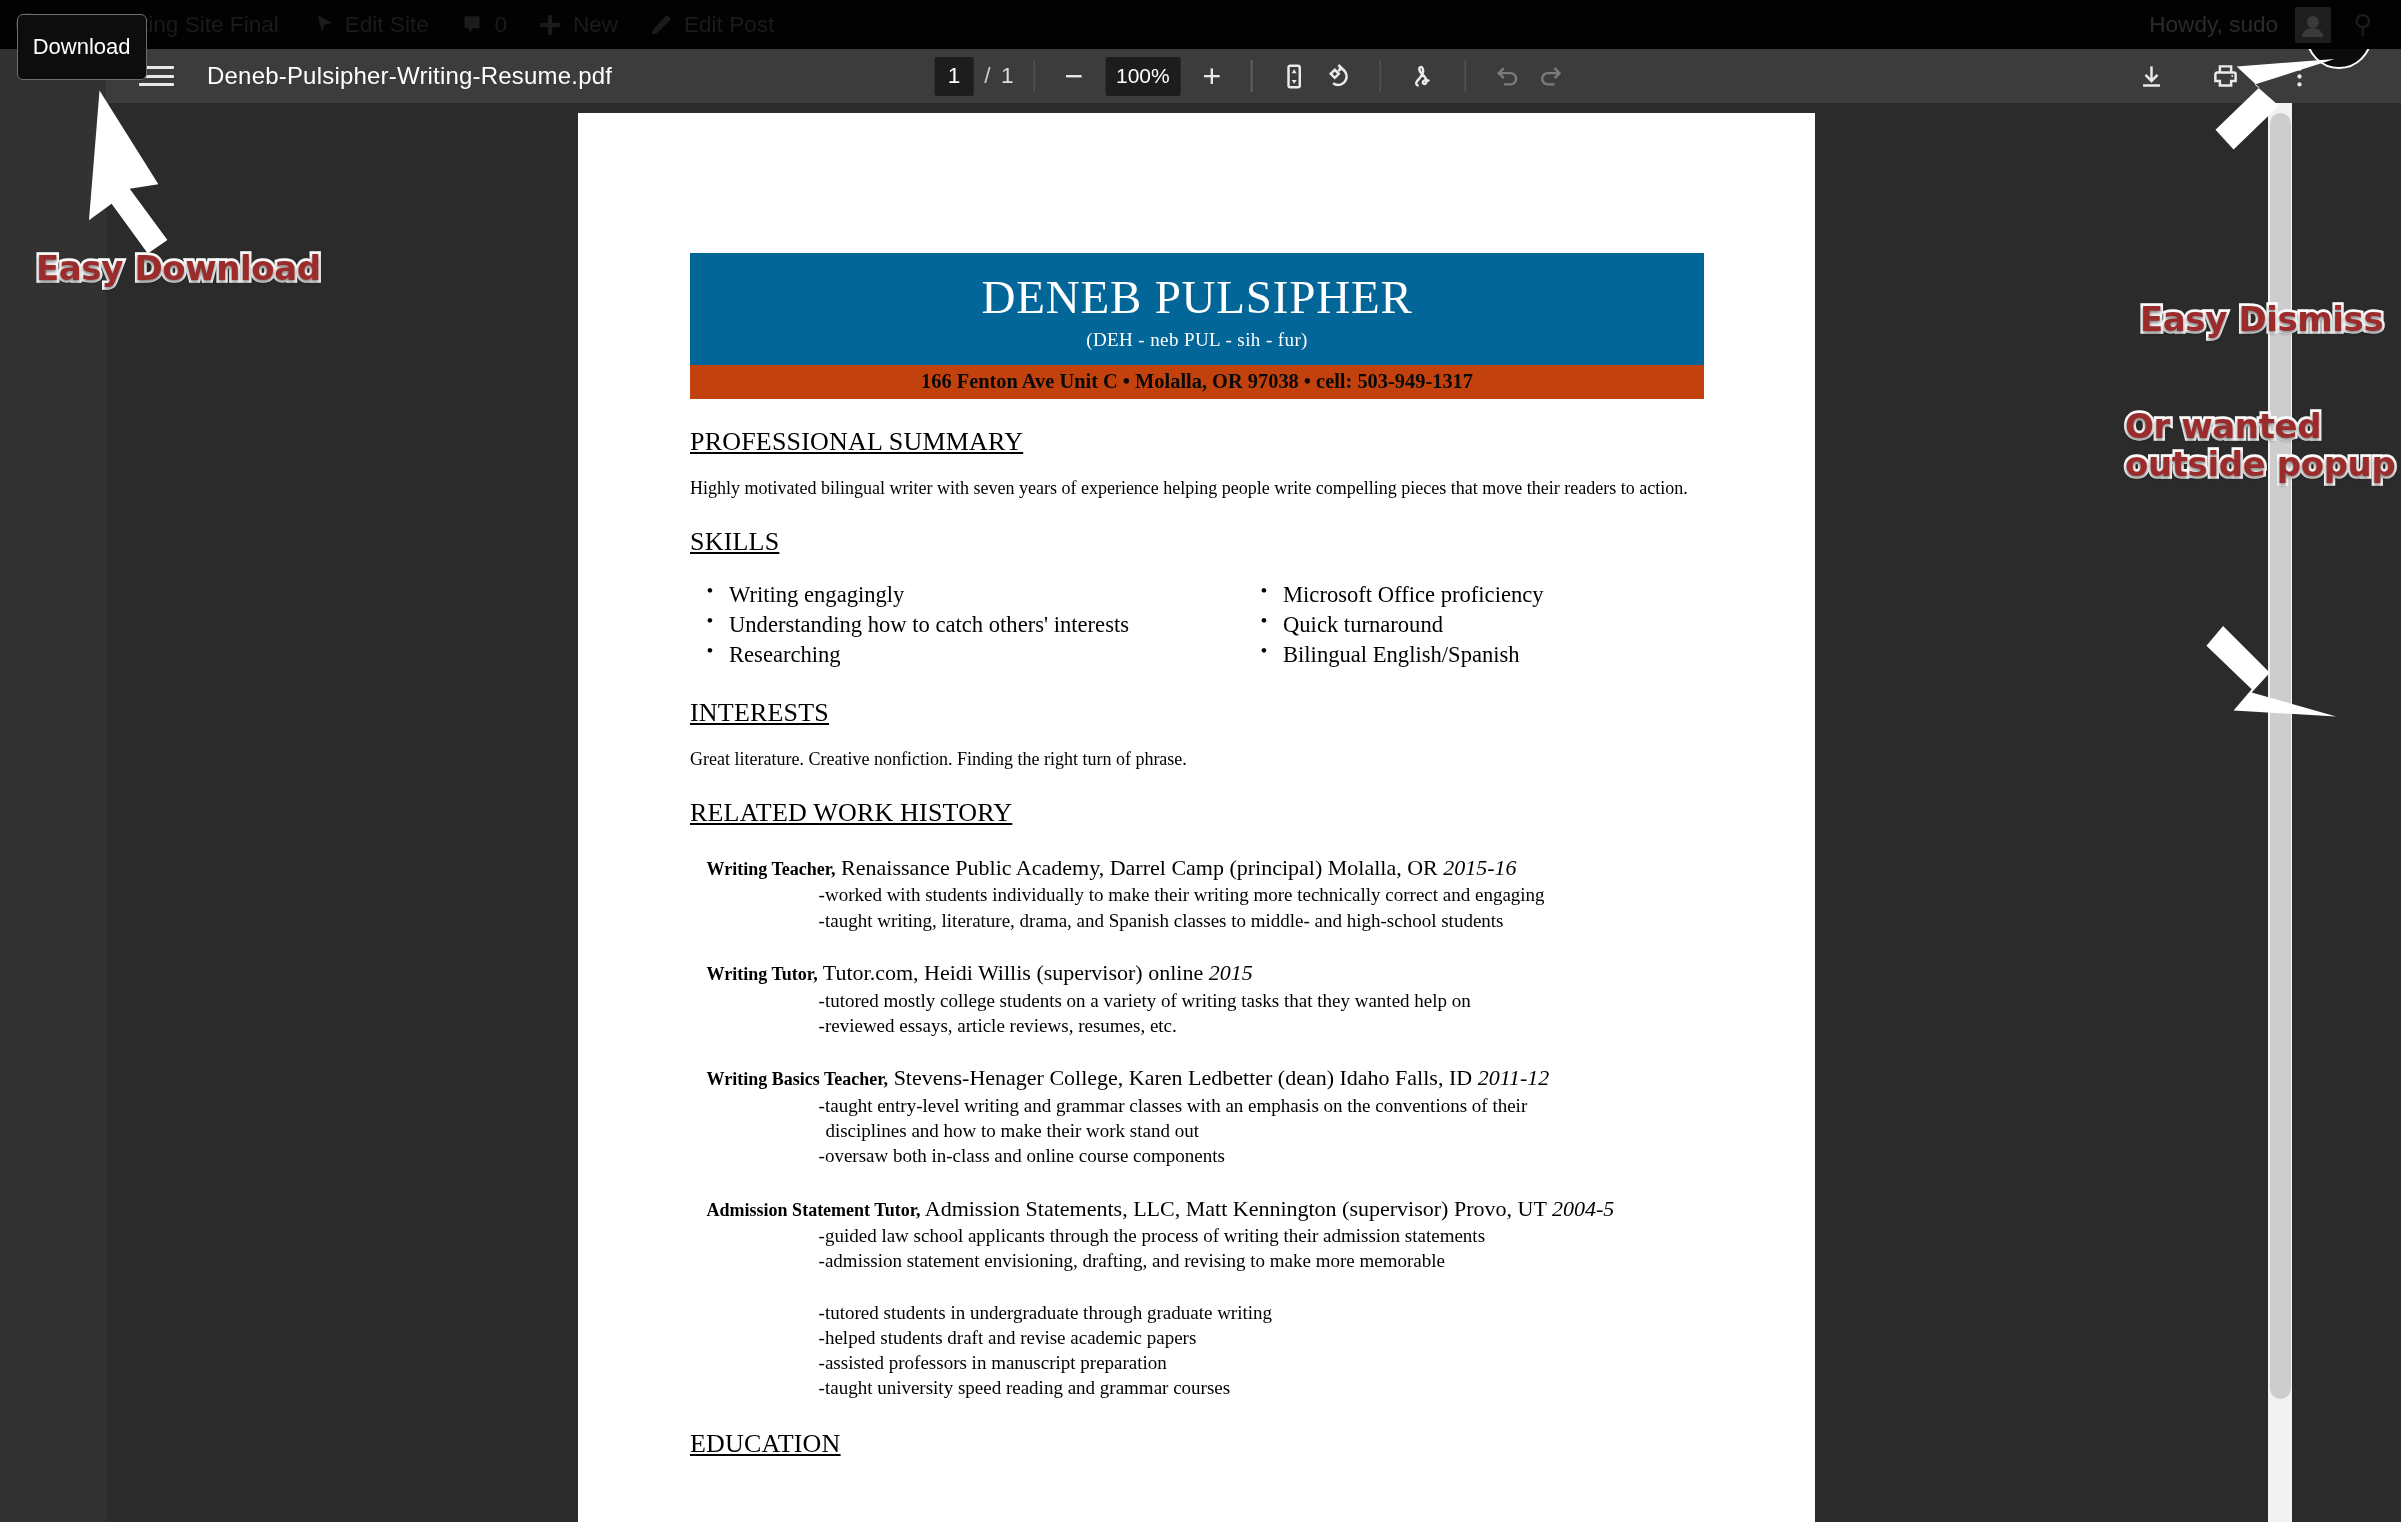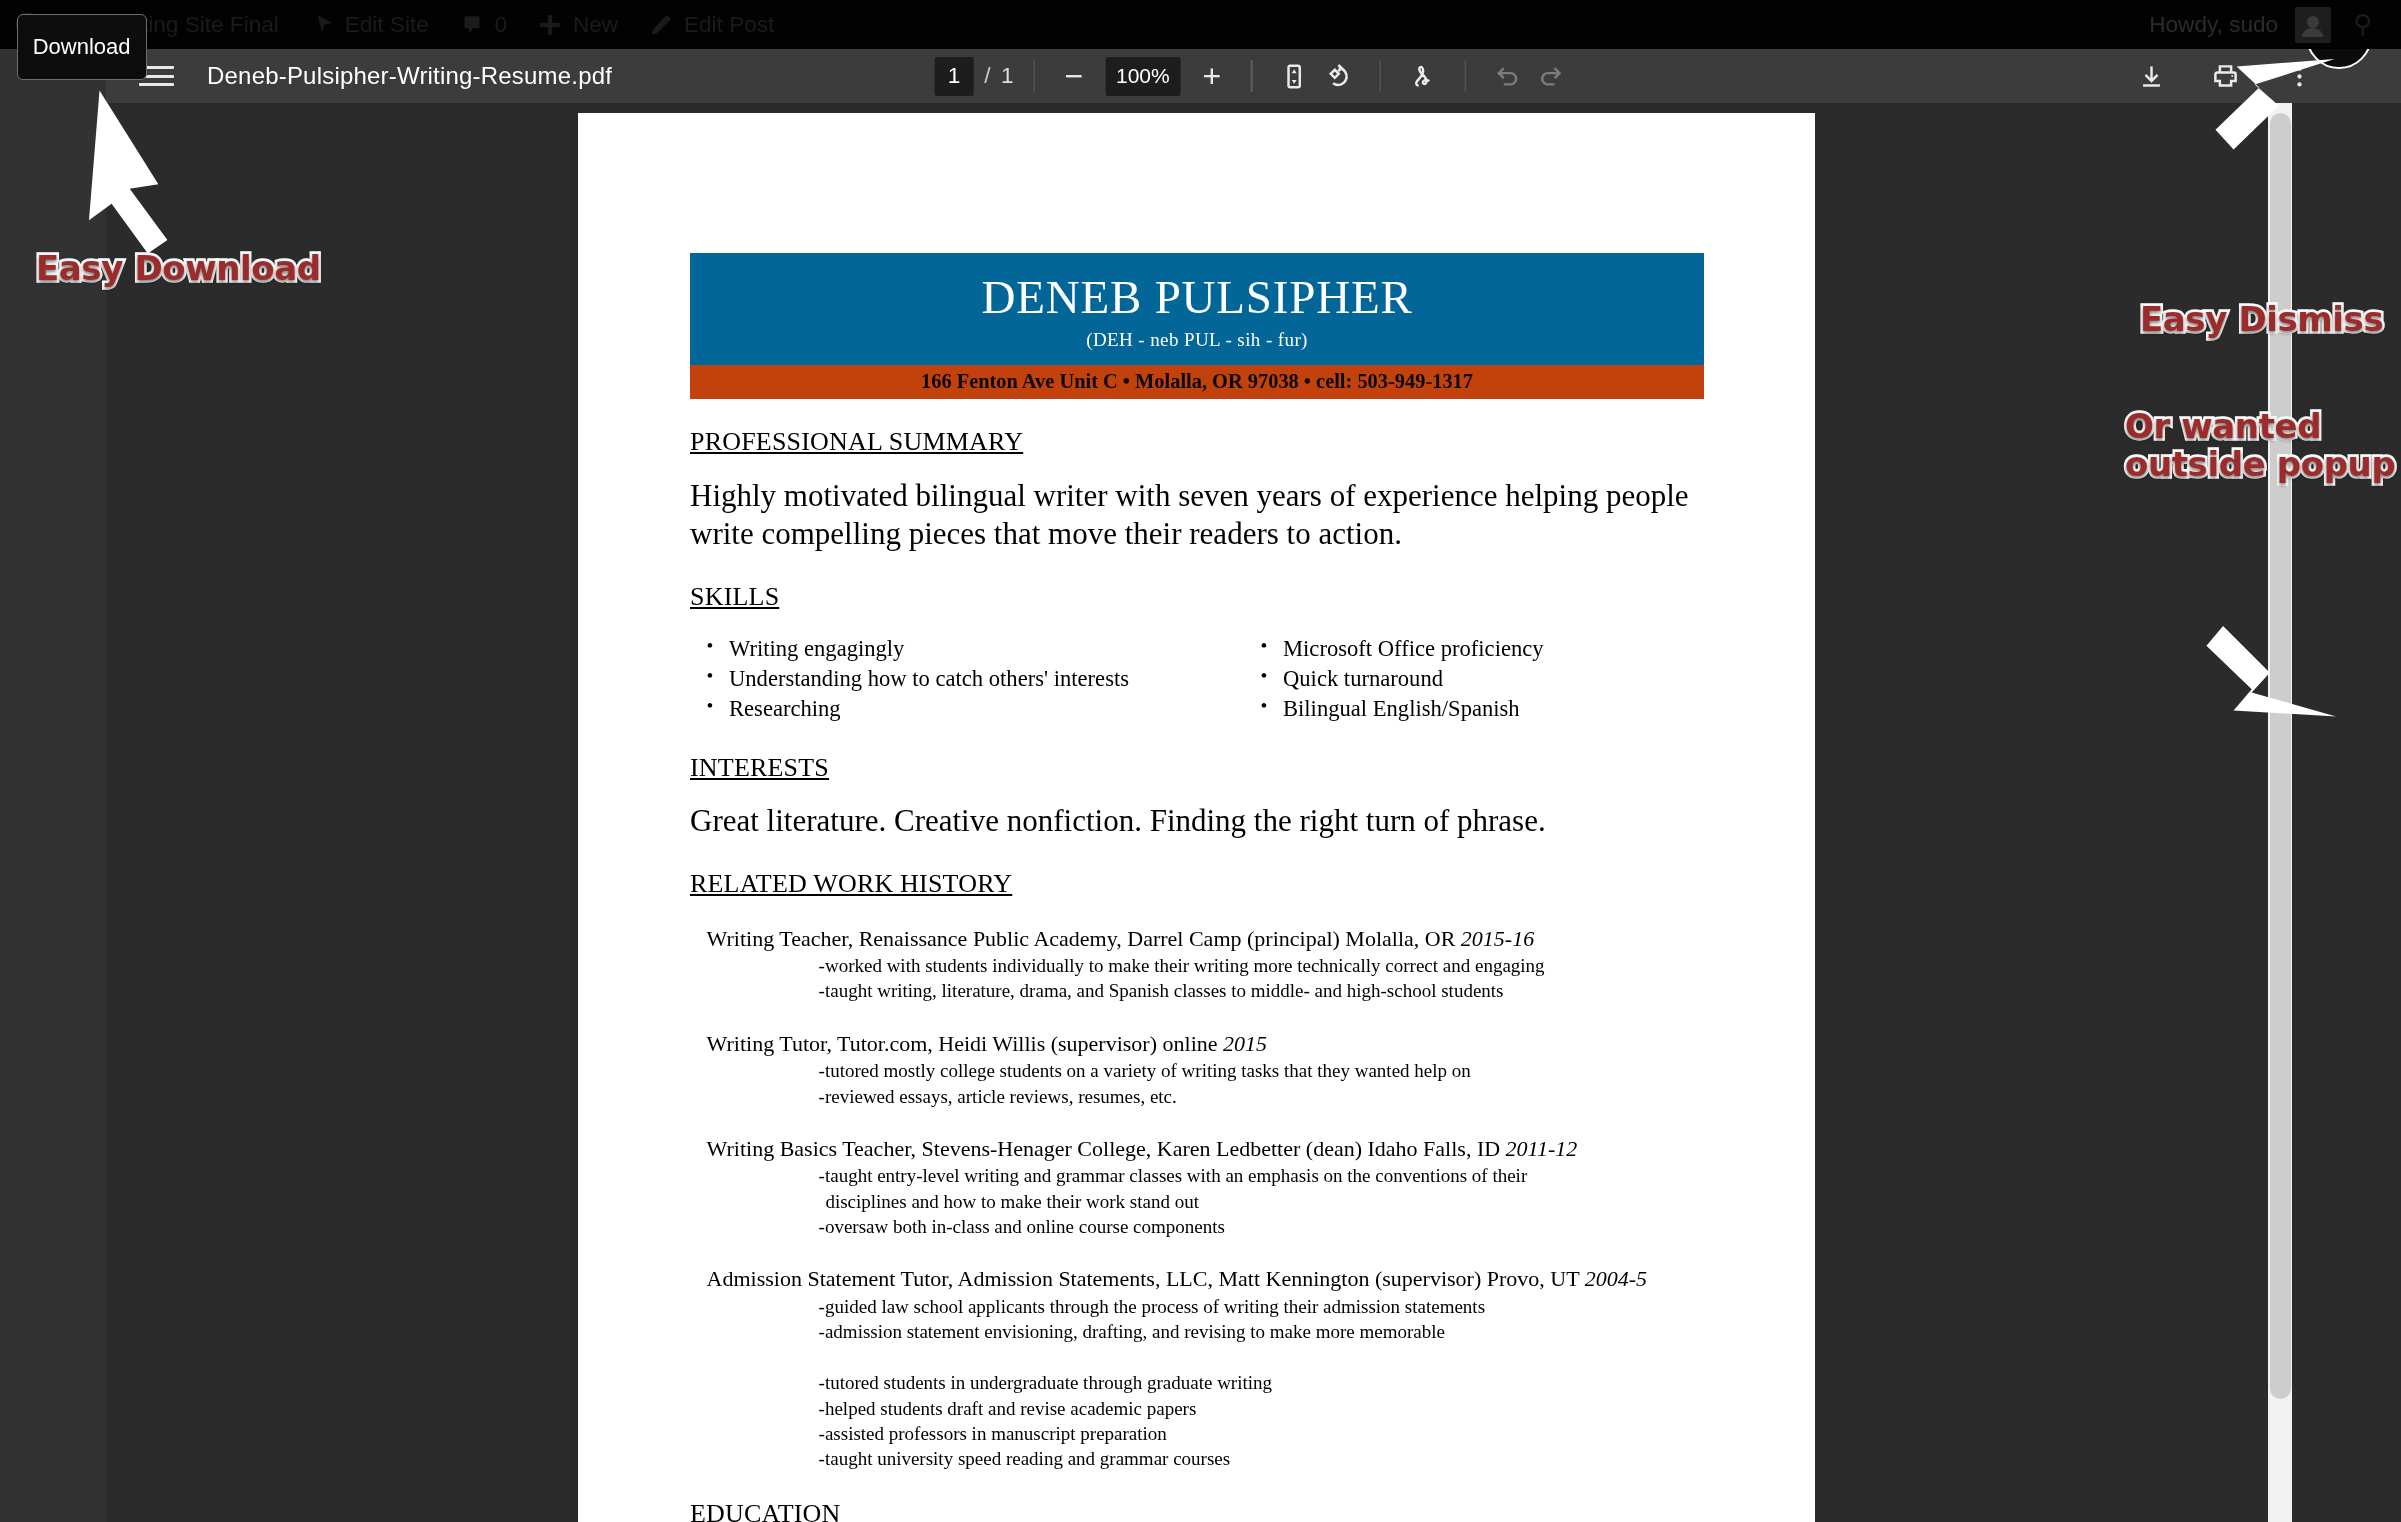--- a/index.html
+++ b/index.html
@@ -88,31 +88,31 @@
   .rhead{ background:#036699; padding:19.6px 0 13.6px; text-align:center; }
   .rhead .name{
     color:#fff; font-size:47px; letter-spacing:0.8px; line-height:1.05;
     font-family:"Liberation Serif", serif;
   }
   .rhead .phon{ color:#fff; font-size:19px; margin-top:7.5px; letter-spacing:0.4px;}
   .rband{ background:#c2410c; text-align:center; padding:4.5px 0 6.8px; }
   .rband span{ font-size:20.4px; color:#0a0a0a; font-weight:bold; }
 
   .sec-h{ font-size:26px; margin-top:28px; letter-spacing:0.2px;text-decoration:underline; }
-  .sec-p{ font-size:31px; line-height:1.24; margin-top:19.6px; }
+  .sec-p{ font-size:18px; line-height:1.24; margin-top:19.6px; }
 
   .skills{ margin-top:22.6px; display:flex; }
   .skills ul{ list-style:none; }
   .skills .col1{ width:554px; }
   .skills li{ font-size:22.6px; line-height:1.33; position:relative; padding-left:39px; }
   .skills li:before{ content:"\2022"; position:absolute; left:16.6px; top:-1.5px; font-size:19.6px; }
 
   .job{ margin-top:26px; padding-left:16.6px; }
   .job .ttl{ font-size:22px; line-height:1.3; }
-  .job .ttl b{ font-weight:normal; font-size:22px; }
+  .job .ttl b{ font-weight:bold; font-size:18px; }
   .job .ttl i{ font-style:italic; }
   .job .bul{ margin-left:112px; }
   .job .bul div{ font-size:19px; line-height:1.33; }
   .job .bul div.ind{ padding-left:6.8px; }
 
   
   #scrollbar-track{
     position:absolute; right:109px; top:103px; width:24px; height:1419px;
     background:#f2f2f2; z-index:4;
   }

